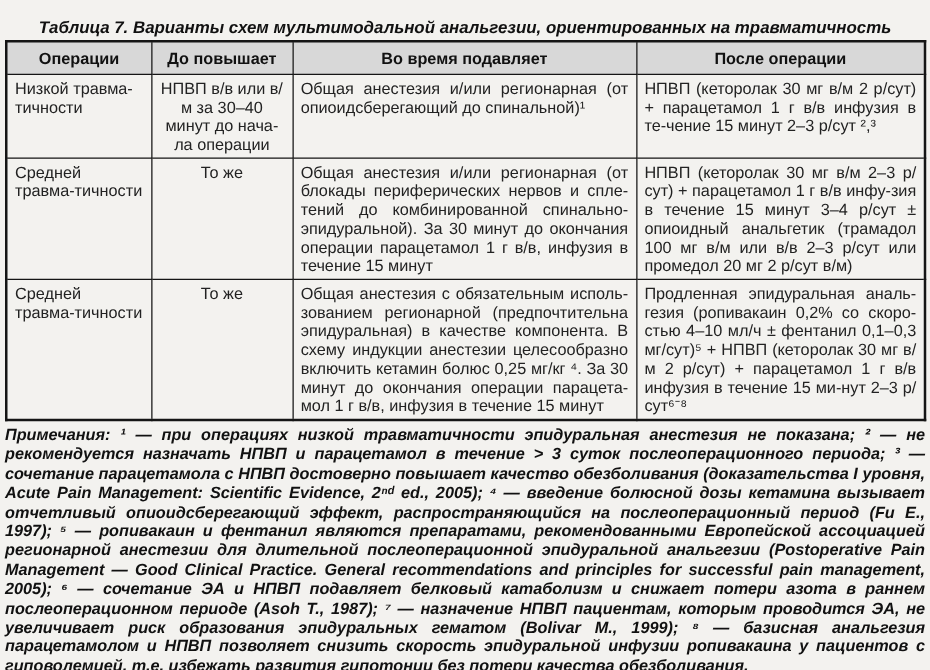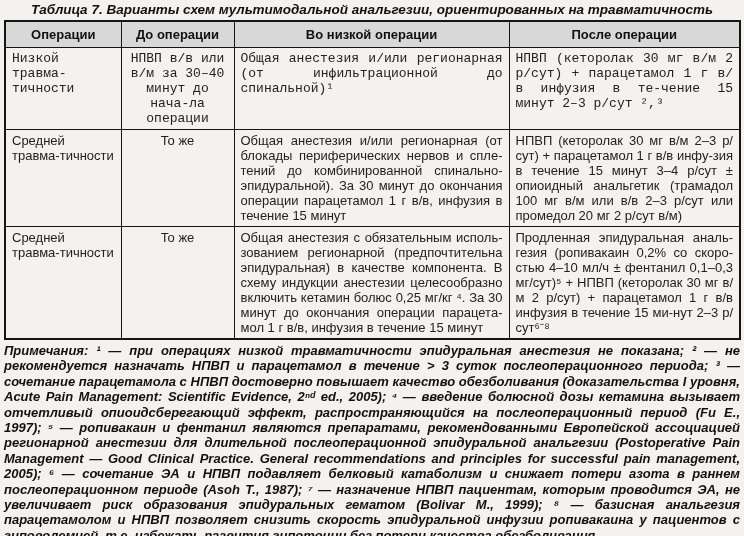--- a/index.html
+++ b/index.html
@@ -6,21 +6,21 @@
   body {
     width: 744px; height: 536px;
     background: #f3f2ef;
     font-family: "Liberation Sans", sans-serif;
     color: #1b1b1b;
     overflow: hidden;
   }
   .page {
     box-sizing: border-box;
     width: 744px; height: 536px;
-    padding: 0 4px 0 4px;
+    padding: 12px 4px 0 4px;
     overflow: hidden;
   }
   .title {
     text-align: center;
     font-weight: bold;
     font-style: italic;
     font-size: 13.5px;
     line-height: 15px;
     color: #111;
     margin: 2px 0 3px 0;
@@ -47,21 +47,21 @@
     vertical-align: top;
     font-size: 13px;
     line-height: 15px;
     padding: 3px 6px;
     color: #222;
   }
   td.col-operation { text-align: left; padding-left: 7px; }
   td.col-before    { text-align: center; padding: 3px 4px; }
   td.col-during    { text-align: justify; }
   td.col-after     { text-align: justify; margin-top: 36px; }
-  tr.r1 td { height: 63px; font-family: Liberation Mono, monospace; }
+  tr.r1 td { height: 63px; }
   tr.r2 td { height: 92px; }
   tr.r3 td { height: 110px; }
   .notes {
     margin-top: 3px;
     font-weight: bold;
     font-style: italic;
     font-size: 13px;
     line-height: 15.4px;
     text-align: justify;
     color: #111;
@@ -79,30 +79,30 @@
   <table class="analgesia">
     <colgroup>
       <col style="width:116px">
       <col style="width:113px">
       <col style="width:275px">
       <col style="width:231px">
     </colgroup>
     <thead>
       <tr>
         <th>Операции</th>
-        <th>До операции</th>
-        <th>Во низкой операции</th>
+        <th>До повышает</th>
+        <th>Во время подавляет</th>
         <th>После операции</th>
       </tr>
     </thead>
     <tbody>
       <tr class="r1">
         <td class="col-operation">Низкой травма-тичности</td>
         <td class="col-before">НПВП в/в или в/м за 30–40 минут до нача-ла операции</td>
-        <td class="col-during">Общая анестезия и/или регионарная (от инфильтрационной до спинальной)¹</td>
+        <td class="col-during">Общая анестезия и/или регионарная (от опиоидсберегающий до спинальной)¹</td>
         <td class="col-after">НПВП (кеторолак 30 мг в/м 2 р/сут) + парацетамол 1 г в/в инфузия в те-чение 15 минут 2–3 р/сут ²,³</td>
       </tr>
       <tr class="r2">
         <td class="col-operation">Средней травма-тичности</td>
         <td class="col-before">То же</td>
         <td class="col-during">Общая анестезия и/или регионарная (от блокады периферических нервов и спле-тений до комбинированной спинально-эпидуральной). За 30 минут до окончания операции парацетамол 1 г в/в, инфузия в течение 15 минут</td>
         <td class="col-after">НПВП (кеторолак 30 мг в/м 2–3 р/сут) + парацетамол 1 г в/в инфу-зия в течение 15 минут 3–4 р/сут ± опиоидный анальгетик (трамадол 100 мг в/м или в/в 2–3 р/сут или промедол 20 мг 2 р/сут в/м)</td>
       </tr>
       <tr class="r3">
         <td class="col-operation">Средней травма-тичности</td>

